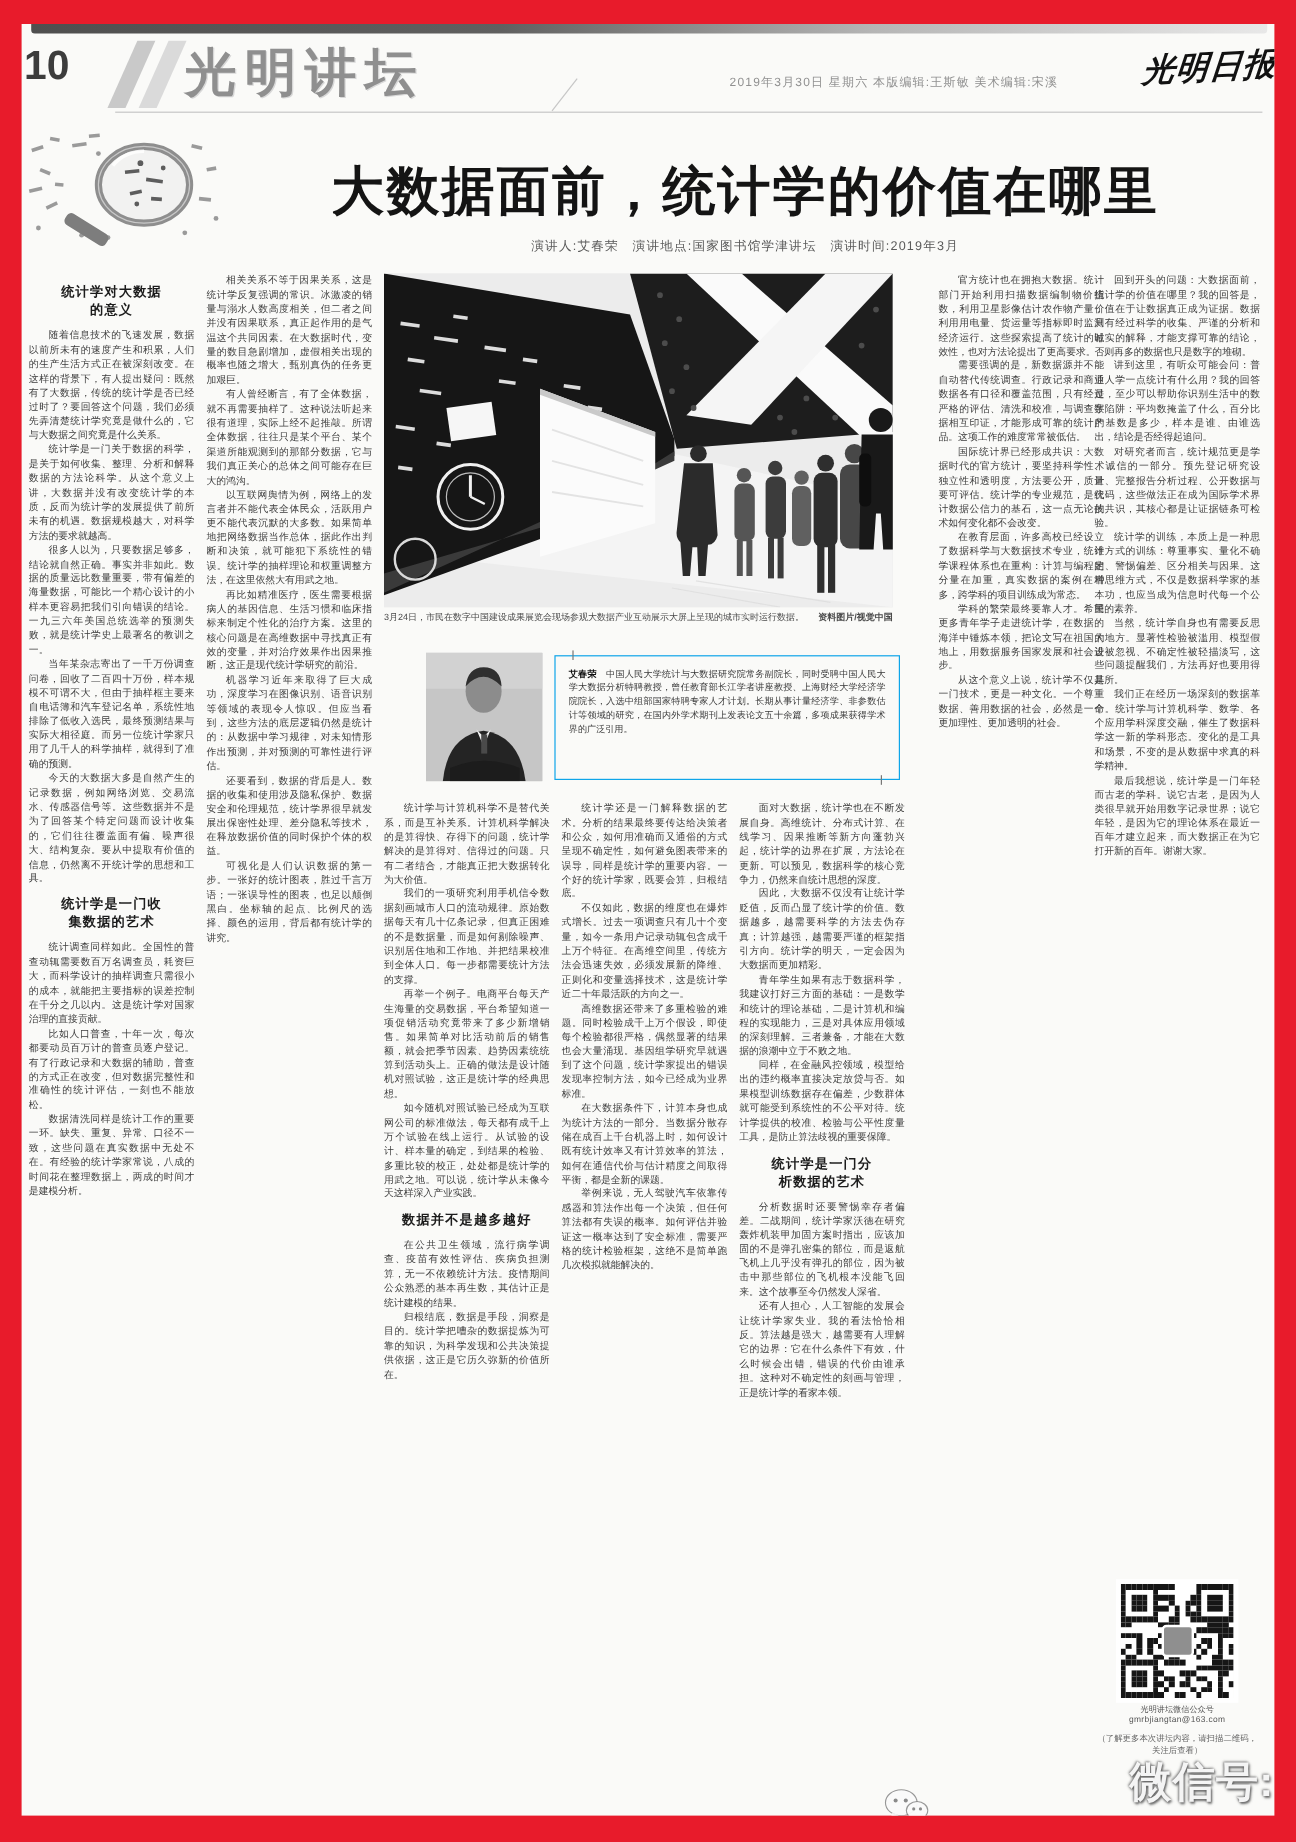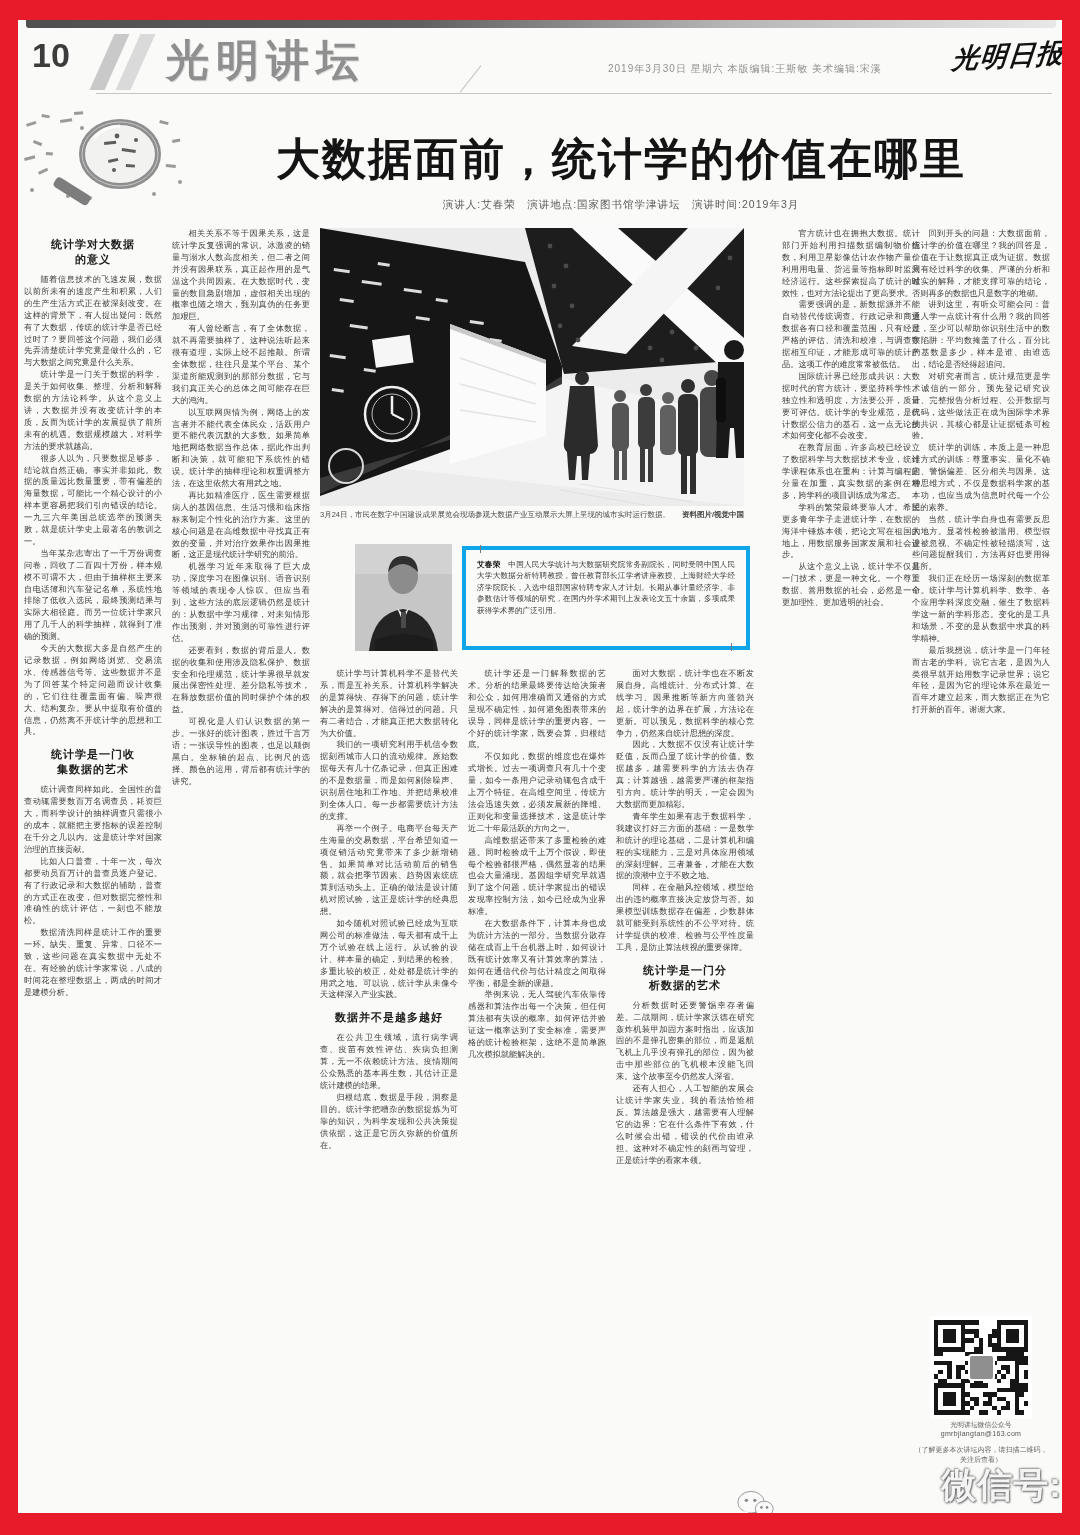--- a/index.html
+++ b/index.html
@@ -12,26 +12,26 @@
   .page{
     position:absolute;left:18px;top:20px;width:1044px;height:1493px;
     background:#fafaf8;overflow:hidden;
   }
   .page-edge{
     position:absolute;top:0;left:8px;right:6px;height:8px;
     background:linear-gradient(to right,#4f4f4f,#606060 38%,#b5b5b5 68%,#e8e8e8 100%);
     border-radius:0 0 3px 3px;
   }
   
-  .hdr-num{position:absolute;left:14px;top:16px;font-size:34px;font-weight:bold;color:#3c3c3c;}
+  .hdr-num{position:absolute;left:2px;top:16px;font-size:34px;font-weight:bold;color:#3c3c3c;}
   .stripe{position:absolute;top:14px;height:56px;width:15px;background:#c9c9c9;transform:skewX(-24deg);}
   .stripe.s1{left:84px;}
   .stripe.s2{left:110px;background:#dadada;}
   .hdr-title{
-    position:absolute;left:148px;top:12px;font-size:43px;font-weight:bold;
+    position:absolute;left:136px;top:12px;font-size:43px;font-weight:bold;
     color:#8f8f8f;letter-spacing:7px;text-shadow:1px 1px 0 #d8d8d8;
   }
   .hdr-rule{position:absolute;top:73px;left:78px;width:956px;height:1px;background:#c6c6c6;}
   .hdr-slant{position:absolute;top:42px;left:452px;width:1px;height:34px;background:#c6c6c6;transform:rotate(38deg);}
   .hdr-date{
     position:absolute;left:590px;top:42px;width:330px;
     font-size:10px;color:#909090;letter-spacing:1px;
   }
   .masthead{
     position:absolute;left:934px;top:18px;width:108px;text-align:center;
@@ -55,21 +55,21 @@
   .photo{position:absolute;left:302px;top:208px;width:424px;height:278px;background:#e6e6e6;}
   .photo-caption{
     position:absolute;left:302px;top:490px;width:424px;display:flex;
     font-size:7.5px;color:#4a4a4a;line-height:10px;
   }
   .photo-caption .cap{flex:1;}
   .photo-caption .credit{white-space:nowrap;margin-left:10px;font-weight:bold;}
   .portrait{position:absolute;left:337px;top:524px;width:97px;height:107px;background:#c9c9c9;}
   .bio-box{
     position:absolute;left:444px;top:526px;width:288px;height:104px;
-    border:4px solid #0ea5e9;box-sizing:border-box;padding:9px 11px;
+    border:1px solid #0ea5e9;box-sizing:border-box;padding:9px 11px;
     font-size:7.6px;line-height:11.4px;color:#3a3a3a;text-align:justify;
   }
   .bio-box::before,.bio-box::after{
     content:"";position:absolute;width:1px;height:8px;background:#777;
   }
   .bio-box::before{left:14px;top:-5px;}
   .bio-box::after{right:14px;bottom:-5px;}
   .bio-box .bio-name{font-weight:bold;color:#111;}
   
   .col{

